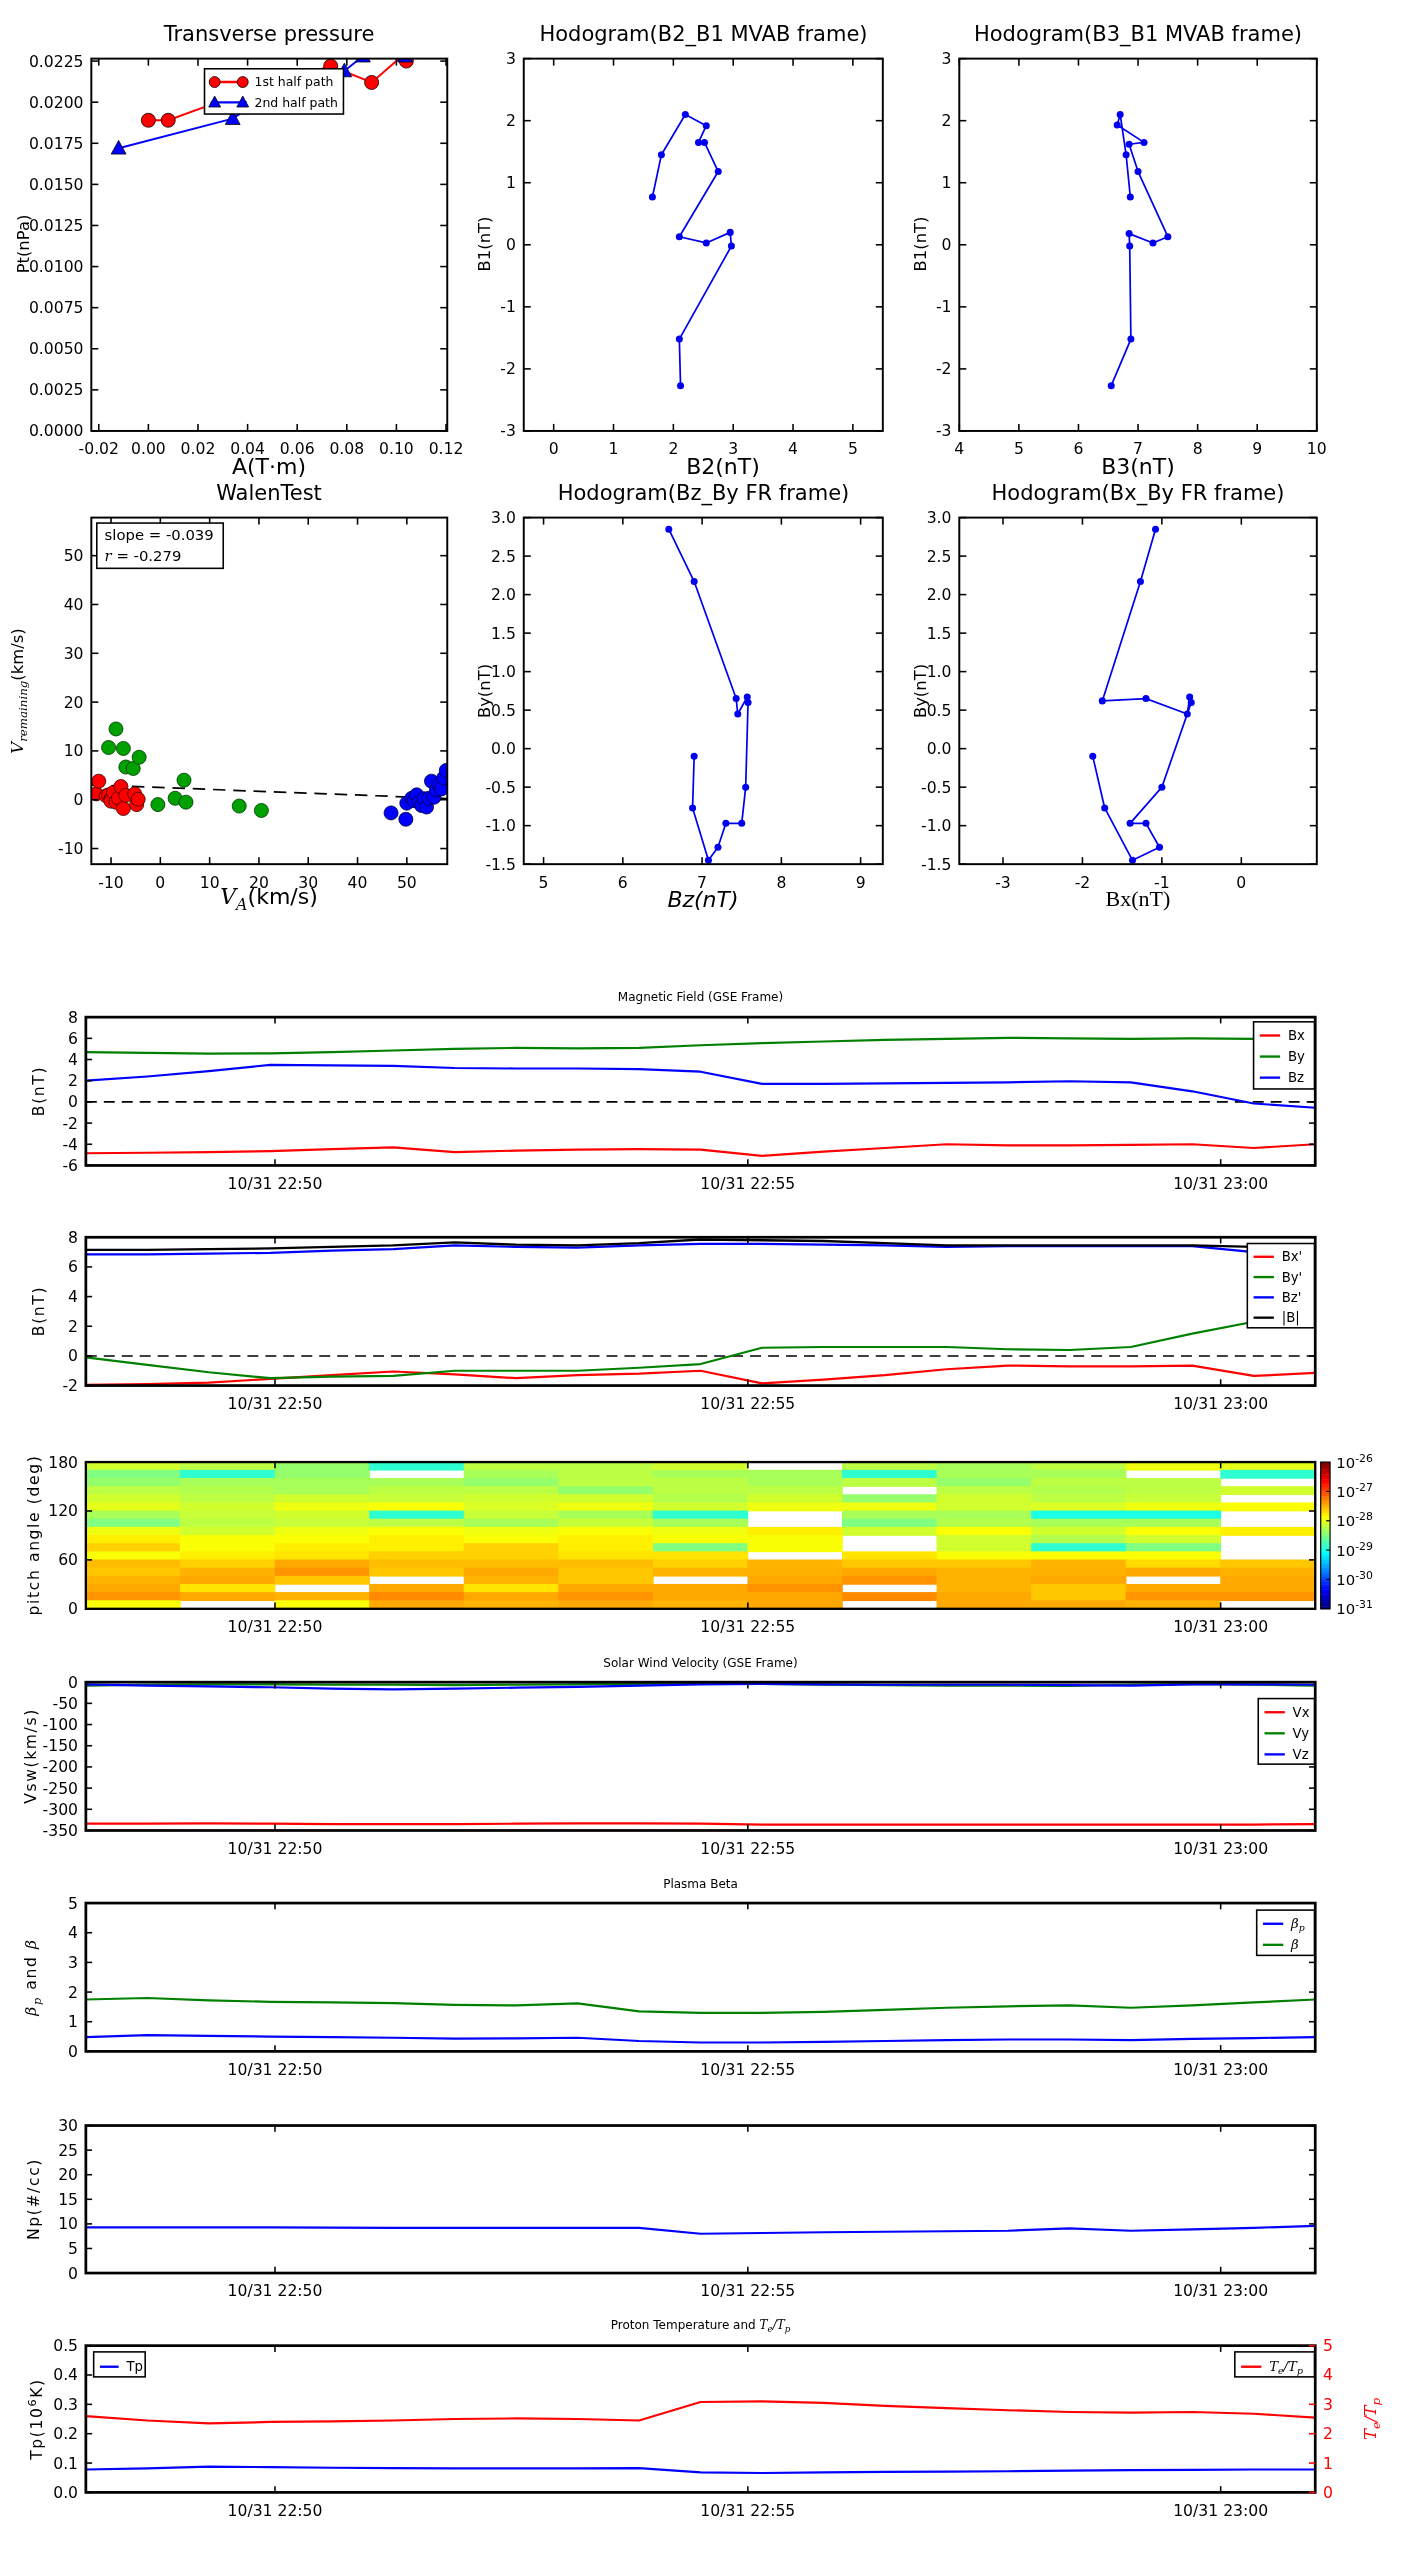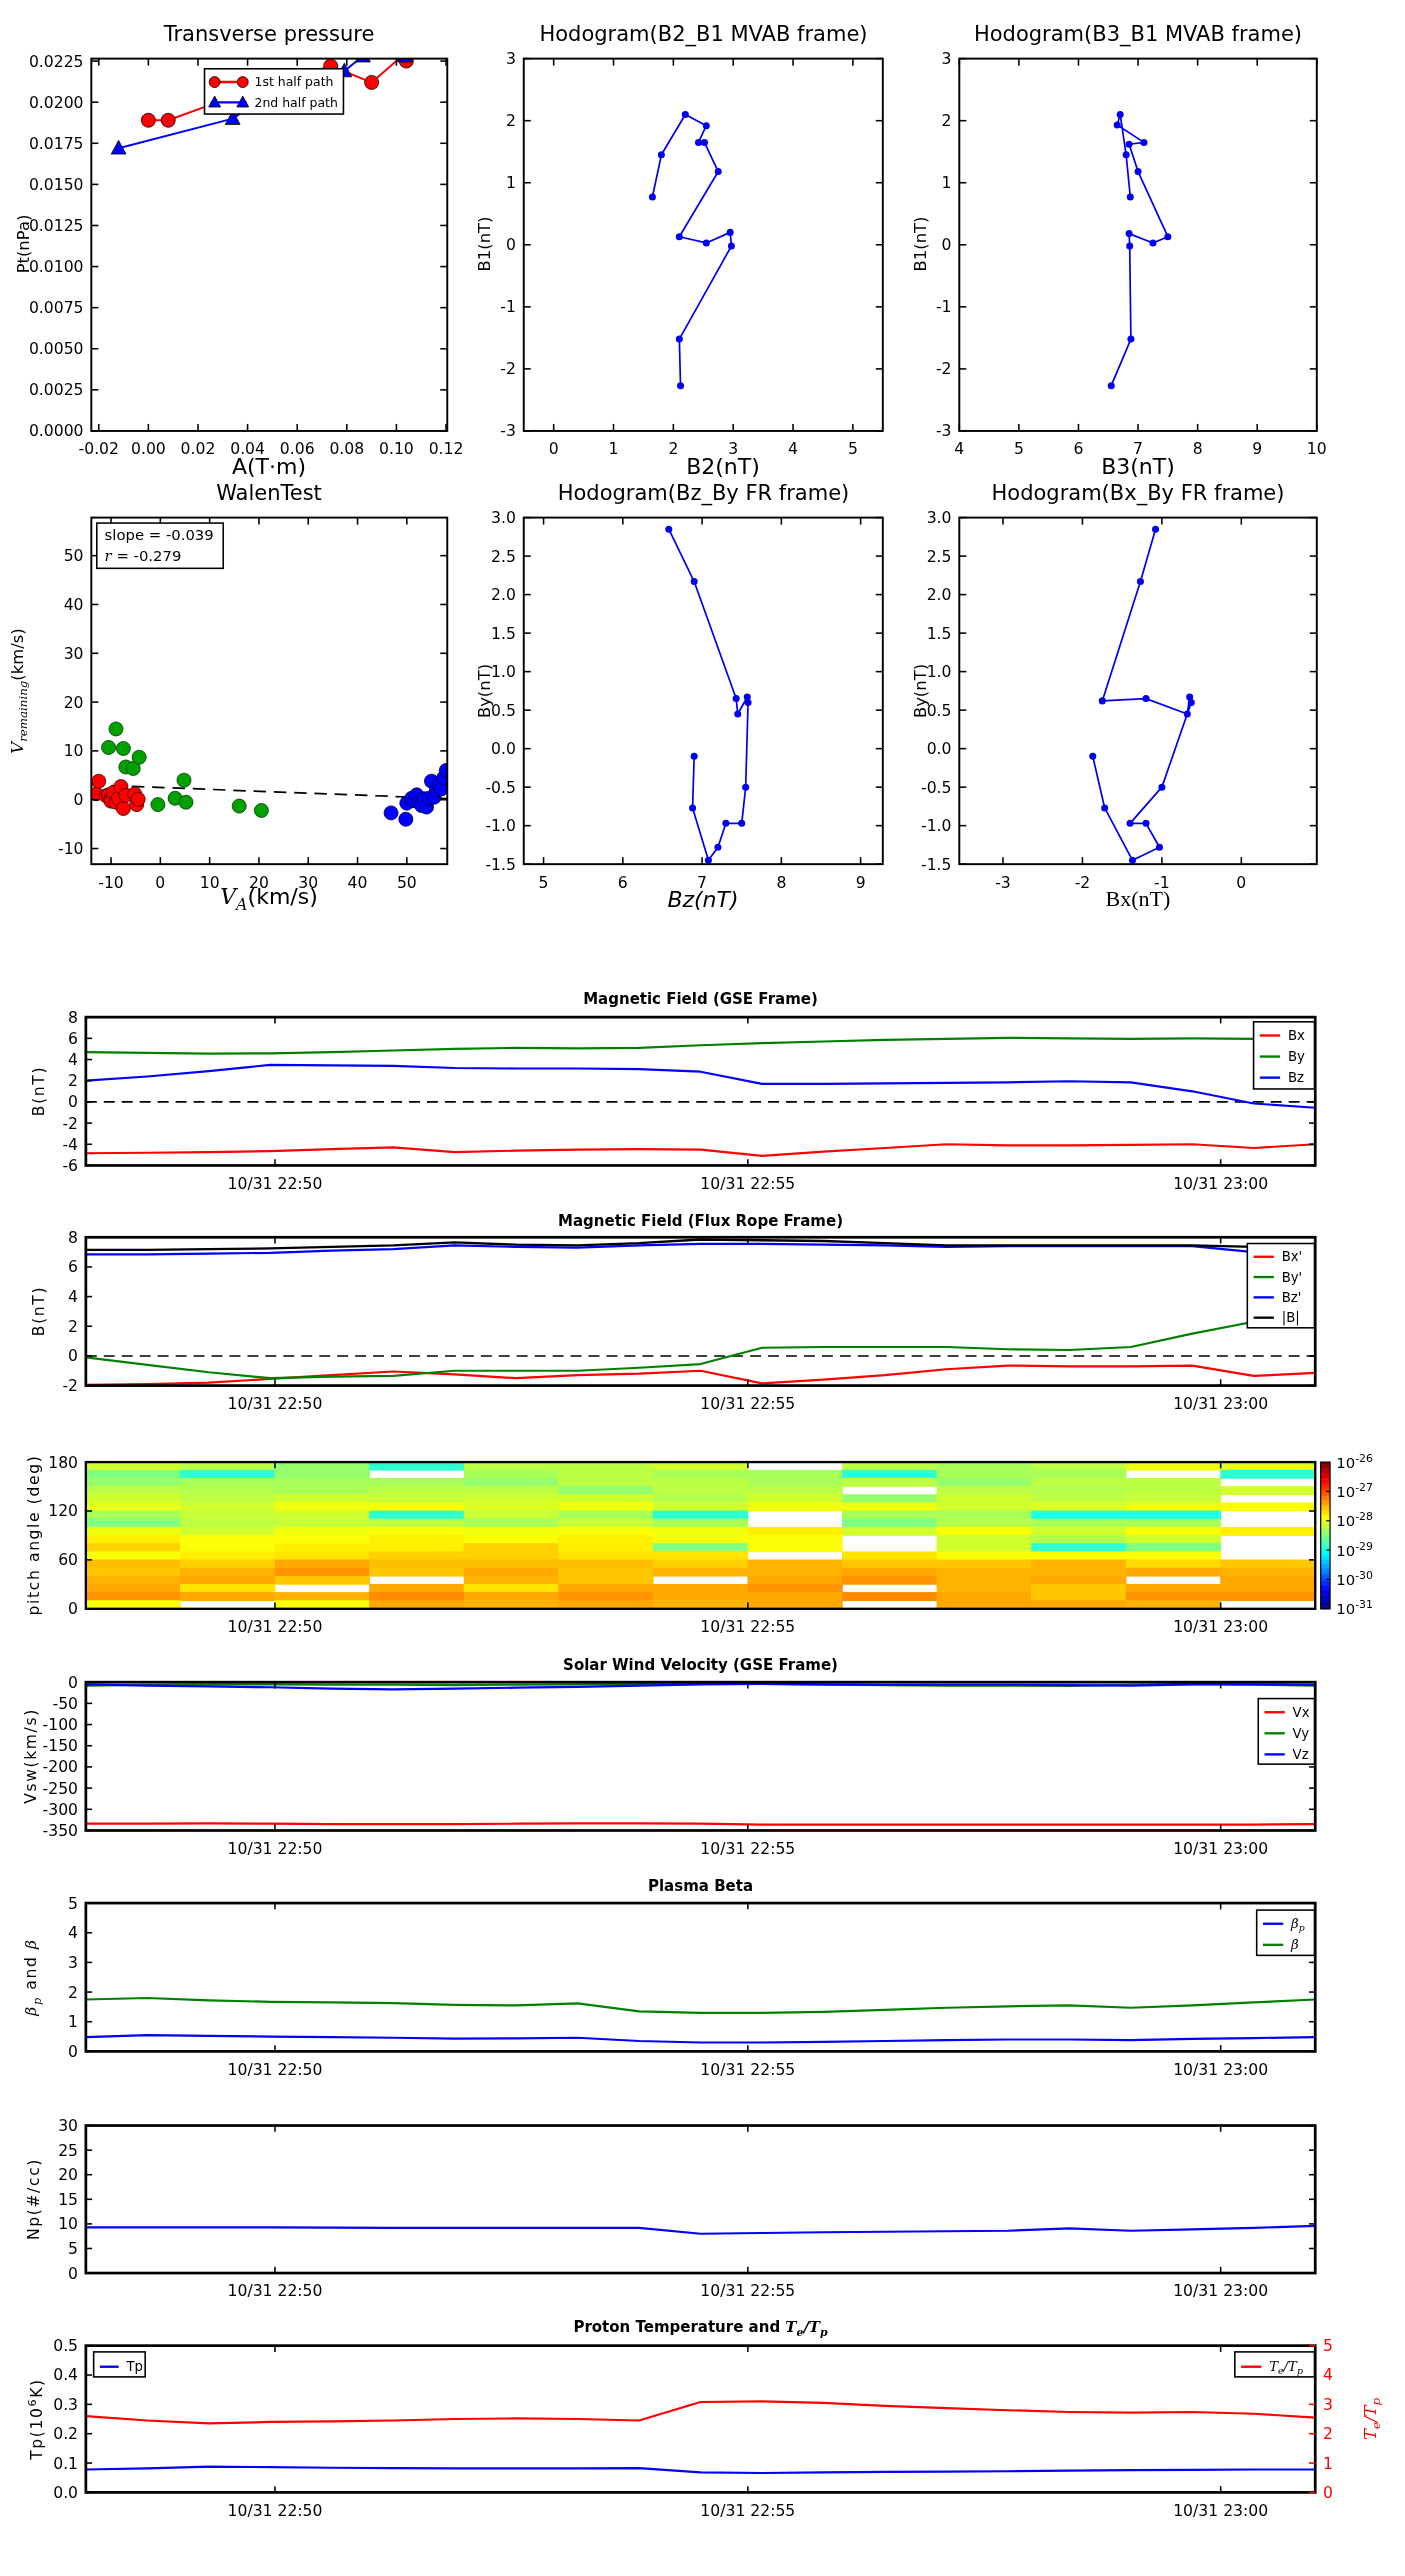--- a/index.html
+++ b/index.html
@@ -1,20 +1,20 @@
 <!DOCTYPE html>
 <html style="font-size:12.5px"><head>
 <meta charset="utf-8">
 <style>
   html,body{margin:0;padding:0;background:#ffffff;}
   #page{position:relative;width:1405px;height:2576px;background:#ffffff;
         font-family:"DejaVu Sans",sans-serif;color:#000;overflow:hidden;}
   #plot-svg{position:absolute;left:0;top:0;}
   .ptitle{position:absolute;text-align:center;font-size:21px;white-space:nowrap;}
-  .ts-title{font-size:15px;font-weight:bold;}
+  .ts-title{font-size:12px;}
   .alabel{position:absolute;transform:translate(-50%,-50%);font-size:22px;white-space:nowrap;}
   .vlabel{position:absolute;transform:translate(-50%,-50%) rotate(-90deg);font-size:16.4px;white-space:nowrap;}
   .tslabel{font-size:15.6px;letter-spacing:1.6px;}
   .red{color:#ff0000;}
   sub,sup{font-size:72%;}
   .mser{font-family:"DejaVu Serif",serif;font-style:italic;}
 </style>
 </head>
 <body>
 
@@ -1055,21 +1055,20 @@
       </g>
     </svg>
 
   <div class="ptitle" style="left:91px;top:22px;width:356px;">Transverse pressure</div>
   <div class="ptitle" style="left:524px;top:22px;width:359px;">Hodogram(B2_B1 MVAB frame)</div>
   <div class="ptitle" style="left:959px;top:22px;width:358px;">Hodogram(B3_B1 MVAB frame)</div>
   <div class="ptitle" style="left:91px;top:481px;width:356px;">WalenTest</div>
   <div class="ptitle" style="left:524px;top:481px;width:359px;">Hodogram(Bz_By FR frame)</div>
   <div class="ptitle" style="left:959px;top:481px;width:358px;">Hodogram(Bx_By FR frame)</div>
   <div class="ptitle ts-title" style="left:86px;top:990px;width:1229px;">Magnetic Field (GSE Frame)</div>
-  <div class="ptitle ts-title" style="left:86px;top:1212px;width:1229px;">Magnetic Field (Flux Rope Frame)</div>
   <div class="ptitle ts-title" style="left:86px;top:1656px;width:1229px;">Solar Wind Velocity (GSE Frame)</div>
   <div class="ptitle ts-title" style="left:86px;top:1877px;width:1229px;">Plasma Beta</div>
   <div class="ptitle ts-title" style="left:86px;top:2318px;width:1229px;">Proton Temperature and <span class="mser">T<sub>e</sub>/T<sub>p</sub></span></div>
 
   <div class="alabel" style="left:269px;top:466px;">A(T·m)</div>
   <div class="alabel" style="left:723px;top:466px;">B2(nT)</div>
   <div class="alabel" style="left:1138px;top:466px;">B3(nT)</div>
   <div class="alabel" style="left:269px;top:899px;"><span class="mser">V<sub>A</sub></span>(km/s)</div>
   <div class="alabel" style="left:703px;top:899px;font-style:italic;">Bz(nT)</div>
   <div class="alabel" style="left:1138px;top:899px;font-family:Liberation Serif, serif;">Bx(nT)</div>

